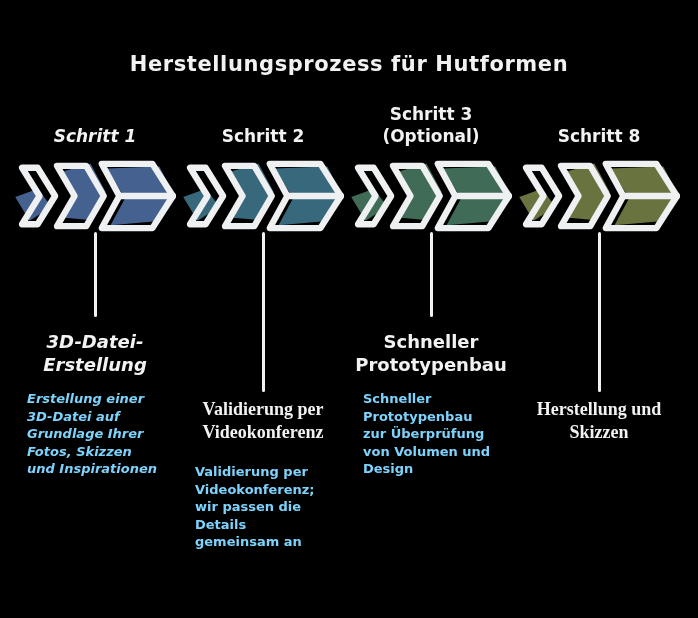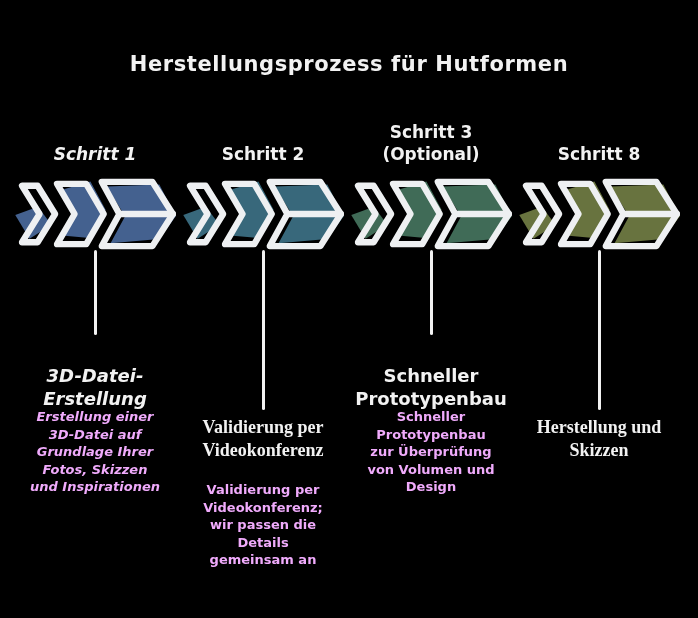--- a/index.html
+++ b/index.html
@@ -7,46 +7,46 @@
     width:698px;height:618px;position:relative;overflow:hidden;
     background:#000000;
     font-family:"DejaVu Sans", sans-serif;
     color:#f2f2f2;
     -webkit-font-smoothing:antialiased;
   }
   .page-title{
     position:absolute;top:52px;left:0;width:698px;
     text-align:center;font-size:21px;font-weight:bold;letter-spacing:.6px;
   }
-  .step-col{position:absolute;top:18px;width:164px;height:544px;}
+  .step-col{position:absolute;top:0;width:164px;height:544px;}
   .col-1{left:13px;font-style:italic;}
   .col-2{left:181px;}
   .col-3{left:349px;}
   .col-4{left:517px;}
   .labels{
     position:absolute;top:100px;left:0;right:0;height:48px;
     display:flex;flex-direction:column;justify-content:flex-end;align-items:center;
     font-size:17px;font-weight:bold;line-height:1.33;text-align:center;
   }
   .arrows{position:absolute;top:160px;left:0;width:164px;height:72px;overflow:visible;}
   .blob{fill:var(--c,#44618f);}
   .outline{fill:none;stroke:#eef0f2;stroke-width:6.5;stroke-linejoin:round;stroke-linecap:round;}
   .connector{position:absolute;left:calc(50% - 1.5px);top:232px;width:3px;background:#f2f2f2;border-radius:2px;}
   .line-short{height:85px;}
   .line-long{height:160px;}
   .heading{
     position:absolute;left:0;right:0;text-align:center;
     font-size:18px;font-weight:bold;line-height:1.3;
   }
-  .heading-a{top:330px;margin-top:16px;}
+  .heading-a{top:330px;}
   .heading-b{top:398px;font-family:Liberation Serif, serif;}
   .heading-narrow{left:17px;right:17px;}
   .desc{
-    position:absolute;left:0;right:0;text-align:center;
-    font-size:13px;font-weight:bold;line-height:1.35;color:#f0abfc;
+    position:absolute;left:0;right:0;
+    font-size:13px;font-weight:bold;line-height:1.35;color:#7dd3fc;
   }
   .desc-a{top:390px;}
   .desc-b{top:463px;}
   .desc-inner{margin:0 auto;}
   .w136{width:136px;}
   .w122{width:122px;}
 </style>
 </head>
 <body>
 

